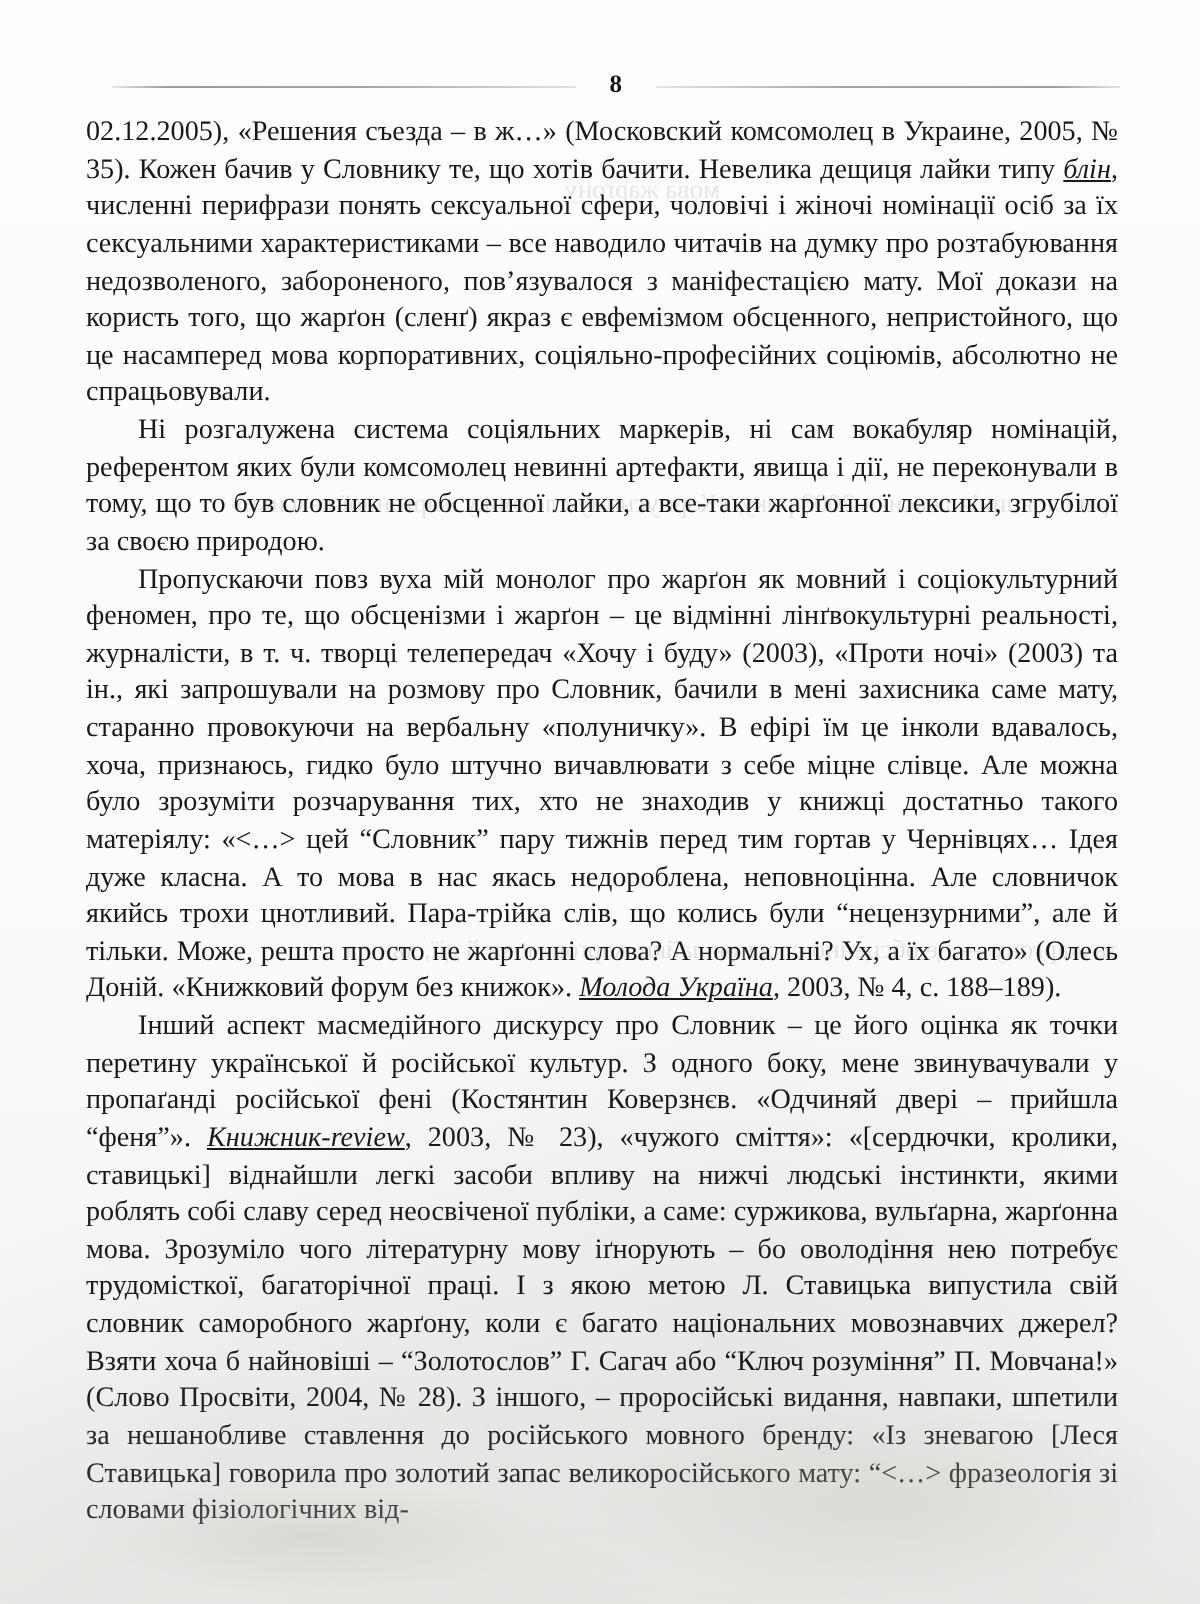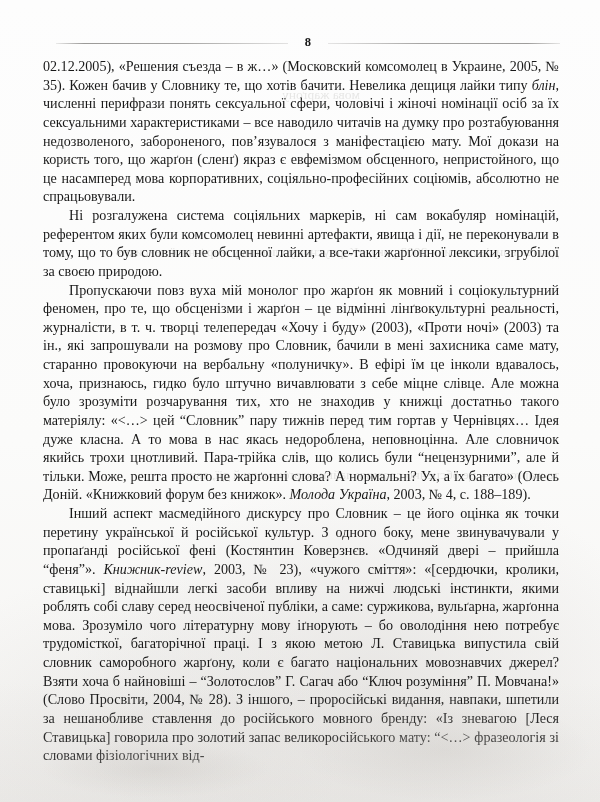--- a/index.html
+++ b/index.html
@@ -72,20 +72,21 @@
     -webkit-hyphens: manual;
   }
   .column p {
     margin: 0;
   }
   .column p.indent {
     text-indent: 26px;
   }
   .column i {
     font-style: italic;
+    text-decoration: underline;
   }
 
   
   .showthrough {
     position: absolute;
     left: 43px;
     width: 516px;
     font-size: 13.4px;
     line-height: 18.6px;
     color: rgba(120,116,112,0.17);

